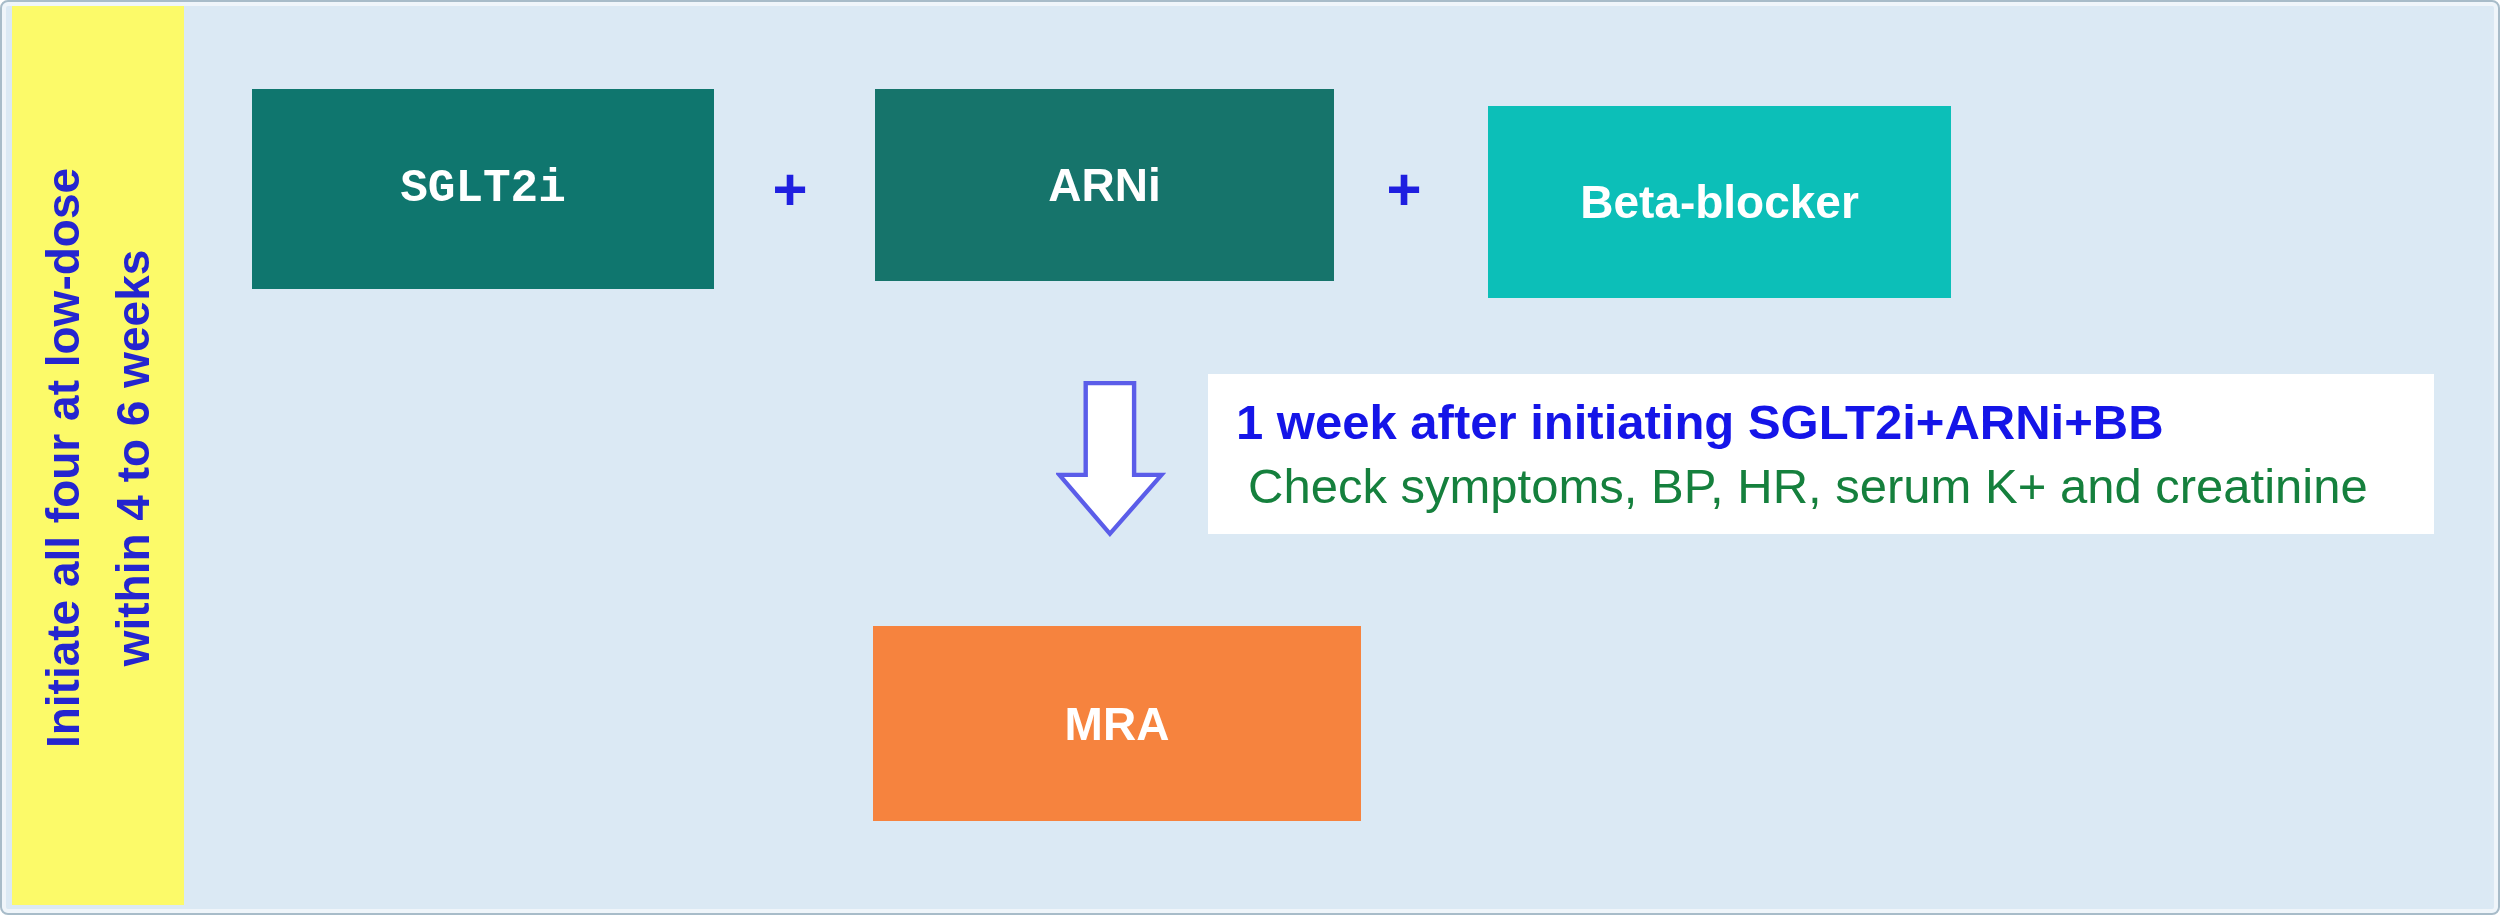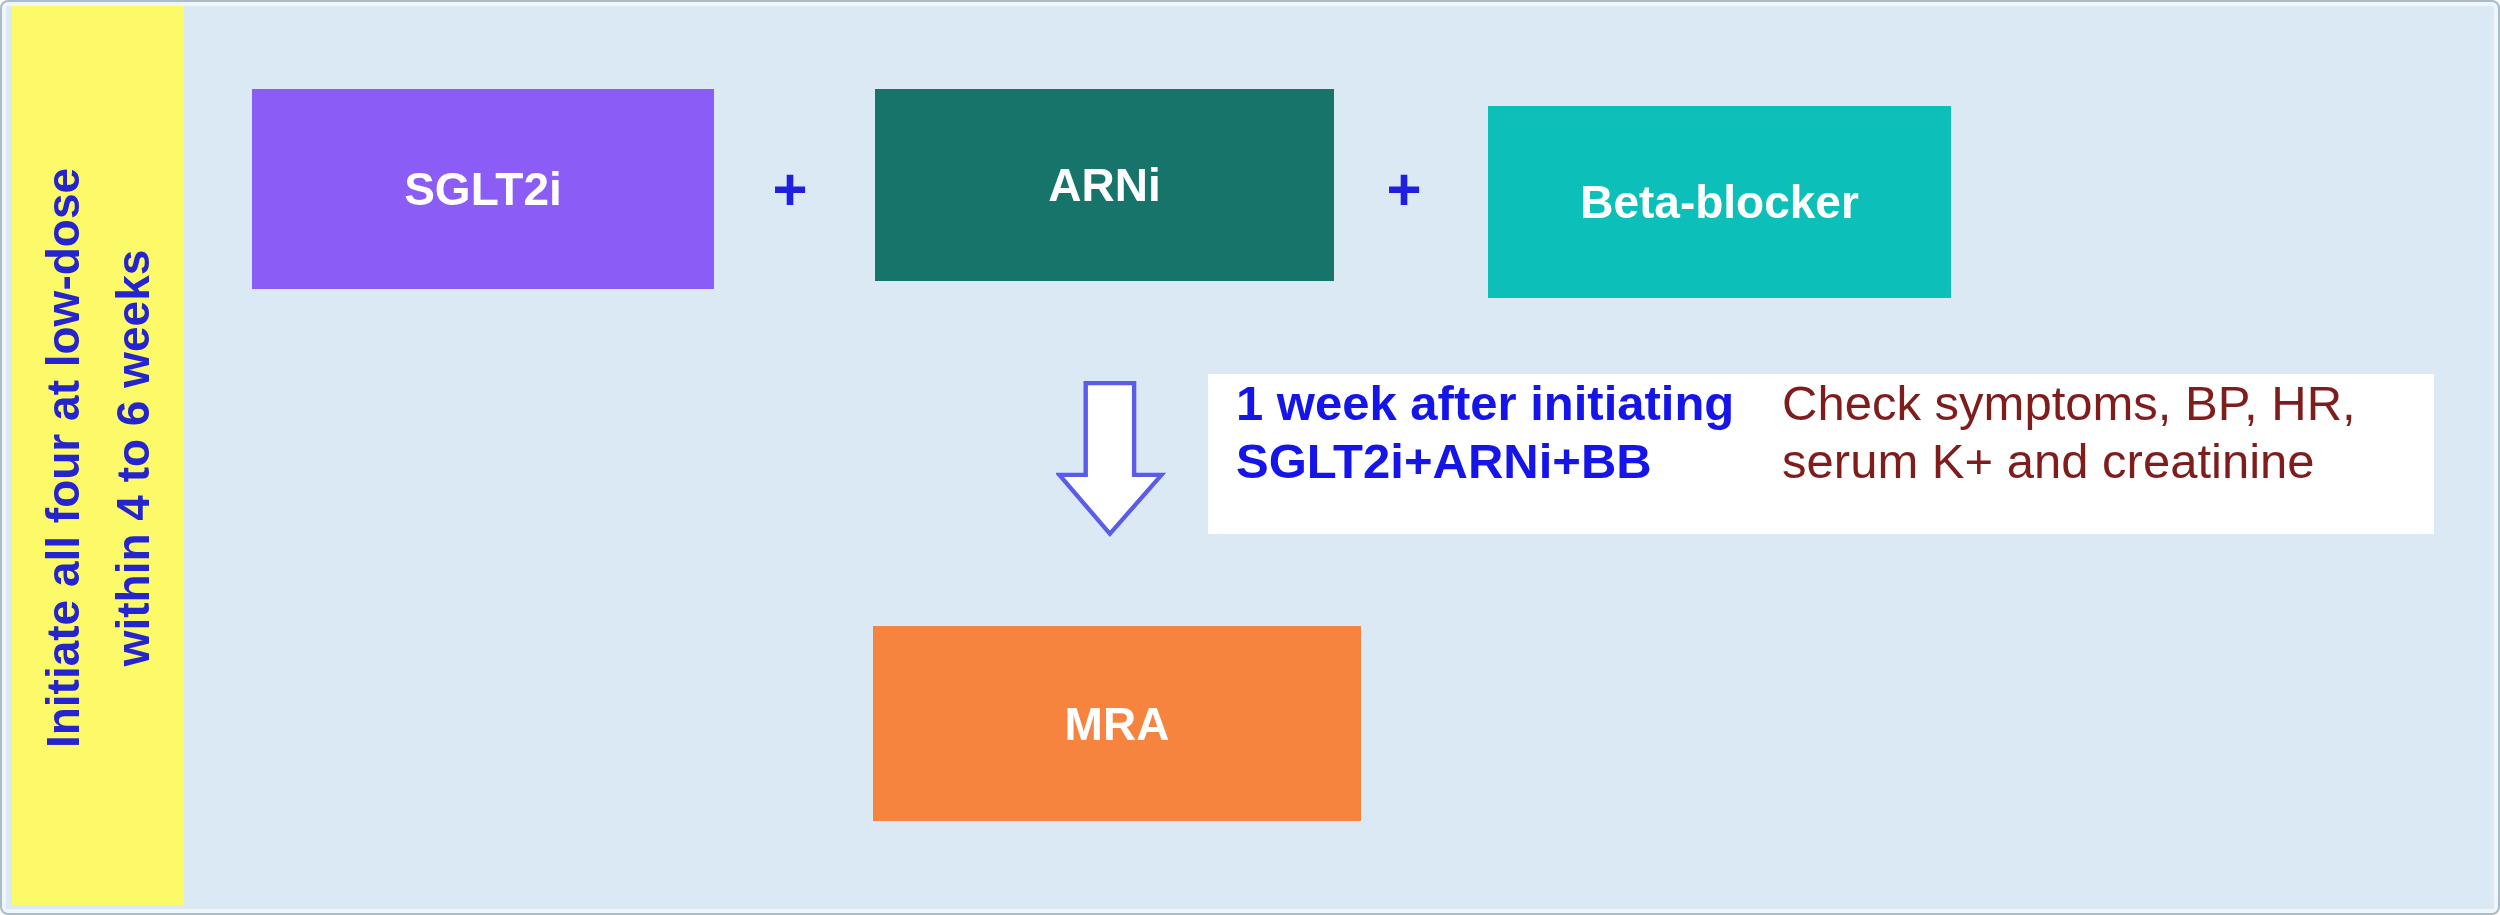--- a/index.html
+++ b/index.html
@@ -27,40 +27,40 @@
     transform:rotate(-90deg);
     display:flex;flex-direction:column;justify-content:center;
     text-align:center;
     color:#2525cf;font-weight:bold;font-size:46px;line-height:70px;
   }
   .drug-box{
     position:absolute;
     display:flex;align-items:center;justify-content:center;
     color:#ffffff;font-weight:bold;font-size:46px;
   }
-  .box-sglt2i{left:250px;top:87px;width:462px;height:200px;background:#8b5cf6;}
+  .box-sglt2i{left:250px;top:87px;width:462px;height:200px;background:#0f766e;font-family:Liberation Mono, monospace;}
   .box-arni{left:873px;top:87px;width:459px;height:192px;background:#16746b;}
   .box-beta{left:1486px;top:104px;width:463px;height:192px;background:#0cbfb8;}
   .box-mra{left:871px;top:624px;width:488px;height:195px;background:#f6833e;}
   .plus{
     position:absolute;width:76px;height:115px;
     display:flex;align-items:center;justify-content:center;
     color:#1f1fe0;font-weight:bold;font-size:60px;
   }
   .plus-1{left:750px;top:130px;}
   .plus-2{left:1364px;top:130px;}
   .down-arrow{position:absolute;left:1054px;top:378px;width:110px;height:158px;}
   .note-box{
     position:absolute;left:1206px;top:372px;width:1226px;height:160px;
     background:#ffffff;
-    display:flex;flex-direction:row;justify-content:center;
+    display:flex;flex-direction:column;justify-content:center;
     padding-left:28px;box-sizing:border-box;gap:6px;
   }
   .note-line1{color:#1515e8;font-weight:bold;font-size:49px;line-height:58px;}
-  .note-line2{color:#7f1d1d;font-size:49px;line-height:58px;}
+  .note-line2{color:#15803d;font-size:49px;line-height:58px;margin-left:12px;}
 </style>
 </head>
 <body>
 
 <div id="canvas">
 
   <div class="sidebar">
     <div class="sidebar-rotated">
       <span>Initiate all four at low-dose</span>
       <span>within 4 to 6 weeks</span>

